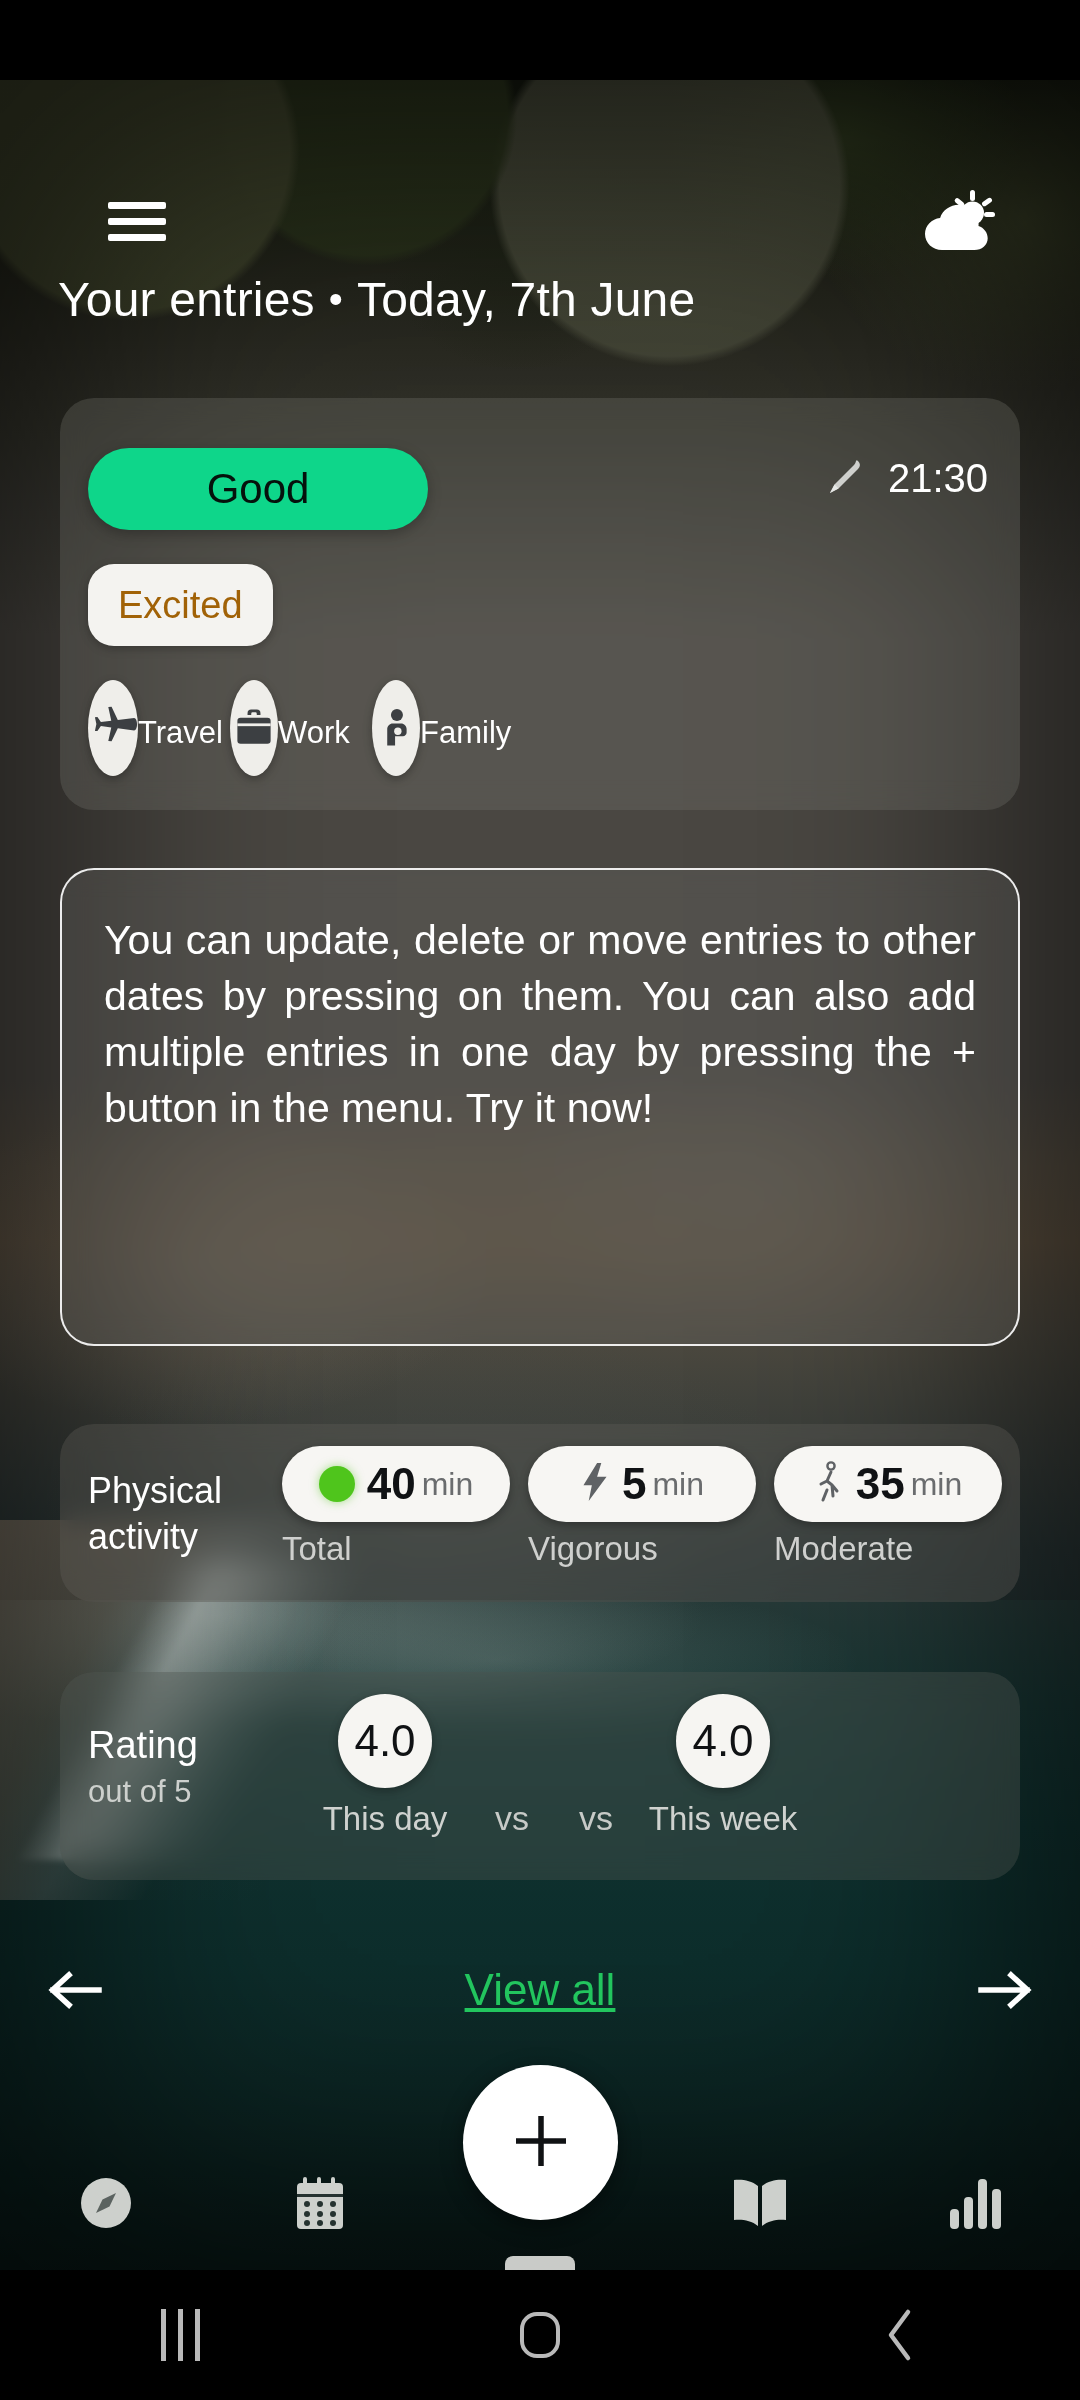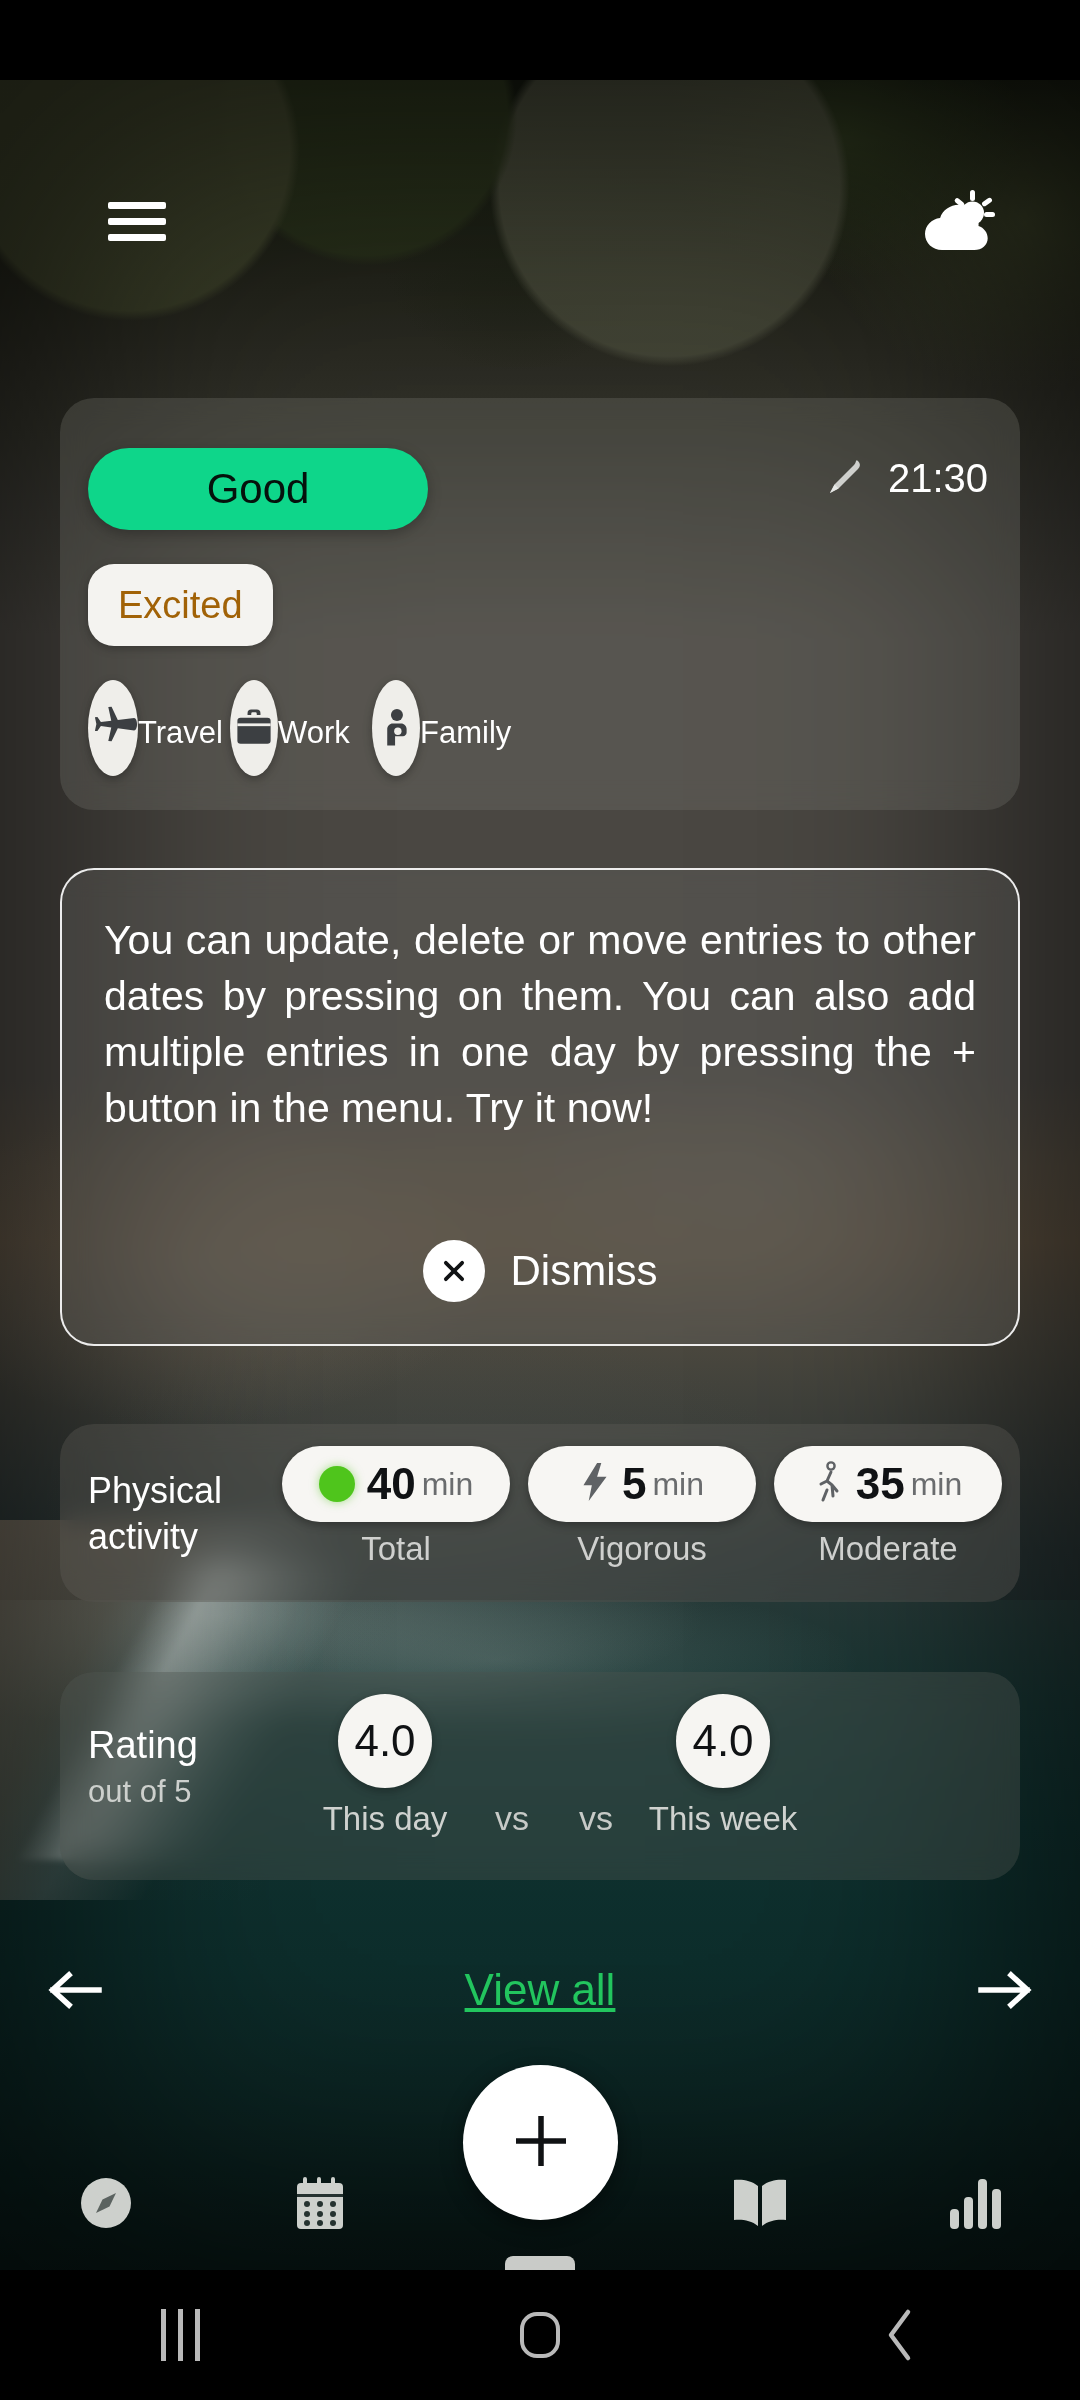--- a/index.html
+++ b/index.html
@@ -94,21 +94,21 @@
   .dismiss-row { position:absolute; left:0; right:0; bottom:42px; display:flex; align-items:center;
                  justify-content:center; gap:26px; cursor:pointer; }
   .dismiss-circle { width:62px; height:62px; border-radius:50%; background:#fff;
                     display:flex; align-items:center; justify-content:center; }
   .dismiss-label { font-size:42px; color:#fff; }
 
   
   .act-card { top:1424px; height:178px; background:rgba(96,94,90,.36); }
   .act-title { position:absolute; left:28px; top:44px; font-size:36px; line-height:46px; color:#fff; width:190px; }
   .act-items { position:absolute; left:222px; right:18px; top:22px; display:flex; gap:18px; }
-  .act-item { flex:1; display:flex; flex-direction:column; align-items:center; cursor:pointer; }
+  .act-item { flex:1; display:flex; flex-direction:column; align-items:flex-start; cursor:pointer; }
   .act-pill { width:100%; height:76px; border-radius:38px; background:#f7f6f3;
               display:flex; align-items:center; justify-content:center; gap:12px;
               box-shadow:0 3px 10px rgba(0,0,0,.3); }
   .act-dot { width:36px; height:36px; border-radius:50%; background:#4fc51c;
              box-shadow:0 0 10px rgba(79,197,28,.5); }
   .act-val { font-size:44px; color:#101214; font-weight:bold; }
   .act-unit { font-size:32px; color:#6a6c6e; margin-left:-6px; }
   .act-cap { margin-top:8px; font-size:33px; color:#cfd0ce; }
 
   
@@ -178,20 +178,23 @@
           <rect x="64.5" y="8.5" width="5" height="11" rx="2.5" transform="rotate(55 67 14)"></rect>
           <rect x="64" y="24" width="11" height="5" rx="2.5"></rect>
           <rect x="37" y="9" width="5" height="11" rx="2.5" transform="rotate(-50 39.5 14.5)"></rect>
           <circle cx="52.5" cy="25" r="11.5"></circle>
           <path d="M22 62c-9.4 0-17-7.2-17-16.1 0-8.3 6.6-15.1 15.1-16 2.6-7.6 10-13.1 18.7-13.1 10.9 0 19.8 8.5 19.8 19 0 .7 0 1.4-.1 2.1 5.4 1.7 9.2 6.6 9.2 12.3 0 7.1-6 11.8-13.3 11.8H22z"></path>
         </g>
       </svg>
     </div>
   </div>
 
+  <div class="page-title">
+    <span>Your entries</span><span class="dot">•</span><span>Today, 7th June</span>
+  </div>
 
   <div class="card entry-card">
     <div class="mood-pill">Good</div>
     <div class="edit-row">
       <span class="pencil-ico">
         <svg viewBox="0 0 44 44" width="44" height="44">
           <path d="M36 4c2.6 2.6 2.6 5.4 0 8L16.5 31.5 8 36l4.5-8.5L32 8c2.6-2.6 1.4-6.6 4-4z" fill="#cfd0cd"></path>
           <path d="M8 36l4.5-8.5 4 4L8 36z" fill="#e6e7e5"></path>
         </svg>
       </span>
@@ -225,28 +228,20 @@
             <circle cx="28" cy="29.5" r="4" fill="#efeeea"></circle>
           </svg>
         </div>
         <div class="tag-label">Family</div>
       </div>
     </div>
   </div>
 
   <div class="card info-card">
     <div class="info-text">You can update, delete or move entries to other dates by pressing on them. You can also add multiple entries in one day by pressing the + button in the menu. Try it now!</div>
-    <div class="dismiss-row">
-      <span class="dismiss-circle">
-        <svg viewBox="0 0 24 24" width="28" height="28">
-            <path d="M5 5l14 14M19 5L5 19" stroke="#101214" stroke-width="3.2" stroke-linecap="round"></path>
-          </svg>
-      </span>
-      <span class="dismiss-label">Dismiss</span>
-    </div>
   </div>
 
   <div class="card act-card">
     <div class="act-title">Physical activity</div>
     <div class="act-items">
 
       <div class="act-item">
         <div class="act-pill">
           <span class="act-dot"></span>
           <span class="act-val">40</span>

